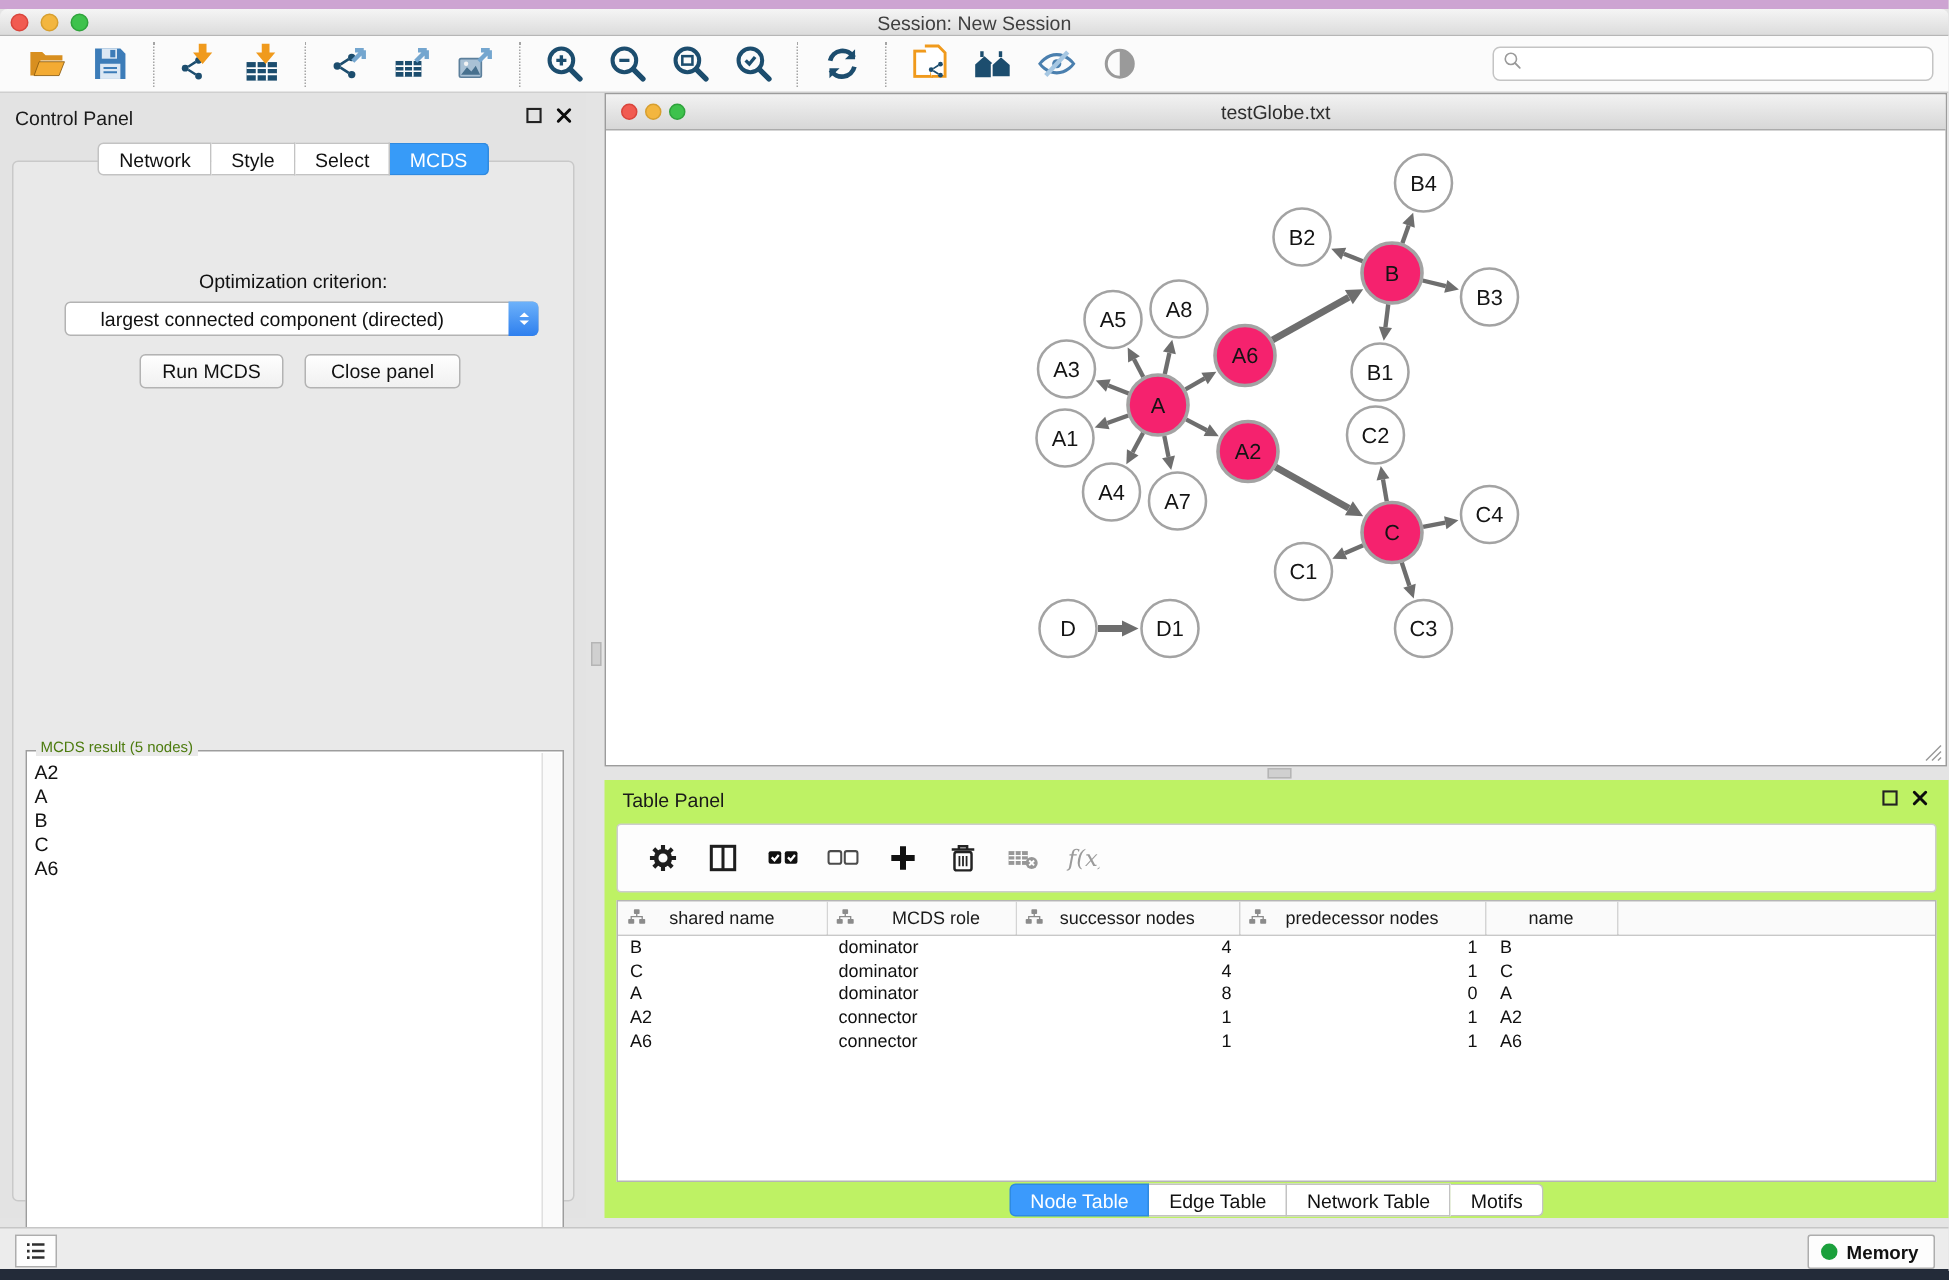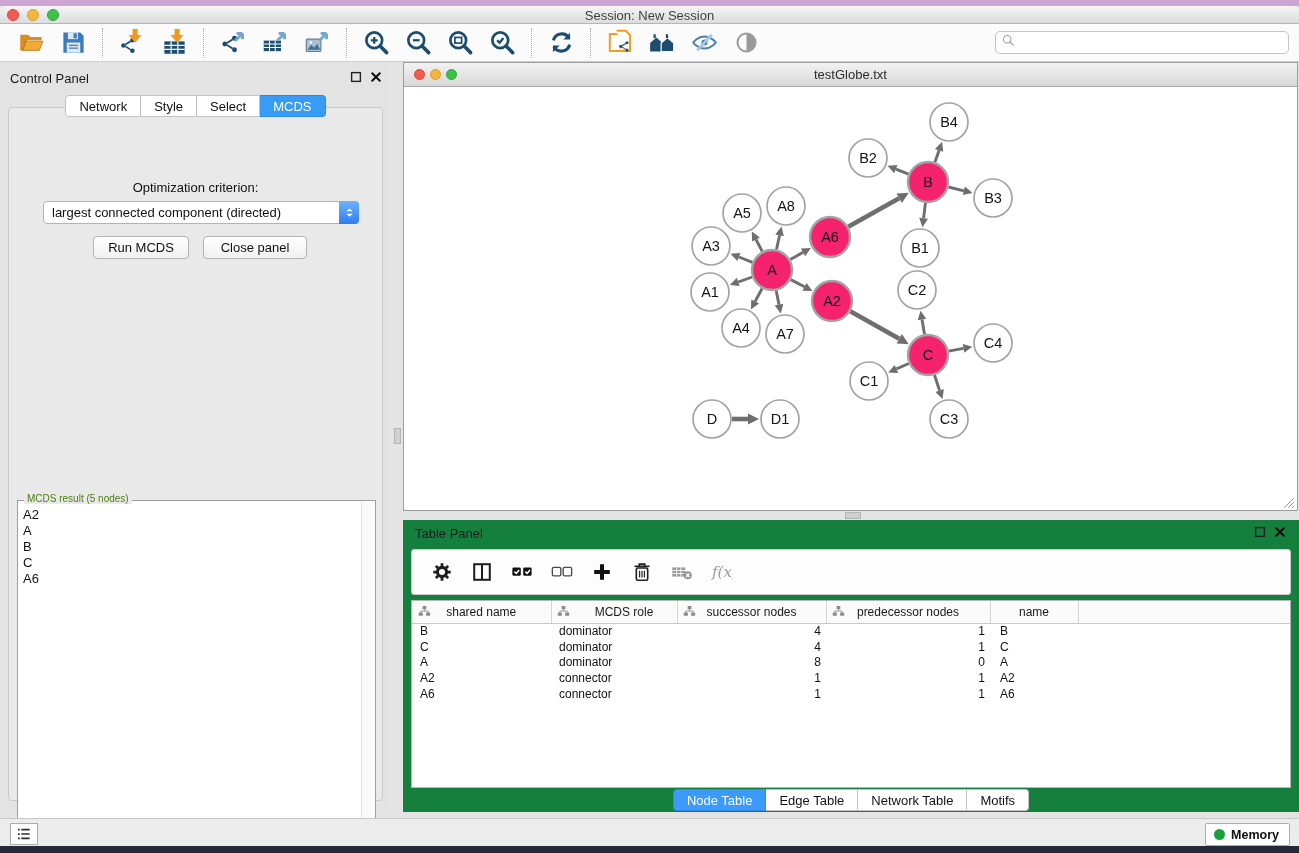--- a/index.html
+++ b/index.html
@@ -41,21 +41,21 @@
     color:#111; cursor:pointer; height:22px; display:flex; align-items:center; }
   .seg-tab:first-child { border-left:1px solid #c3c3c3; border-radius:4px 0 0 4px; }
   .seg-tab:last-child { border-radius:0 4px 4px 0; }
   .seg-tab.active { background:#379bf8; border-color:#2f8ae0; color:#fff; }
 
   .cp-body { position:absolute; left:8px; top:45px; width:375px; height:694px; background:#e9e9e9;
     border:1px solid #c9c9c9; border-radius:4px; }
   .opt-label { position:absolute; left:0; right:0; top:72px; text-align:center; font-size:13px; color:#111; }
   .mac-select { position:absolute; left:34px; top:93px; width:316px; height:23px; background:#fff;
     border:1px solid #b3b3b3; border-radius:4px; display:flex; align-items:center; cursor:pointer; }
-  .mac-select .val { flex:1; font-size:13px; padding-left:8px; color:#111; }
+  .mac-select .val { flex:1; font-size:13px; padding-left:23px; color:#111; }
   .mac-select .stepper { width:20px; height:23px; margin-right:-1px; border-radius:0 4px 4px 0;
     background:linear-gradient(#6db2fa,#2e7fee); display:flex; align-items:center; justify-content:center; }
   .mac-select .stepper svg { width:11px; height:15px; }
   .mac-btn { position:absolute; height:23px; background:linear-gradient(#ffffff,#f0f0f0);
     border:1px solid #b3b3b3; border-radius:4px; font-size:13px; color:#111; cursor:pointer;
     display:flex; align-items:center; justify-content:center; font-family:"Liberation Sans",sans-serif; }
   .result-box { position:absolute; left:8px; top:392px; width:359px; height:340px; background:#fff;
     border:1px solid #9d9d9d; }
   .result-legend { position:absolute; left:6px; top:-8px; background:#e9e9e9; padding:0 3px; font-size:10px; color:#4d7c0f; }
   .result-list { position:absolute; left:2px; top:6px; right:16px; bottom:2px; font-size:13px; color:#111; }
@@ -72,21 +72,21 @@
   .net-title { position:absolute; left:0; right:0; top:4px; text-align:center; font-size:13px; color:#2d2d2d; }
   .net-canvas { position:absolute; left:1px; top:25px; width:891px; height:421px; background:#fff; }
   .resize-grip { position:absolute; right:2px; bottom:2px; width:13px; height:13px; cursor:nwse-resize; }
 
   .v-splitter { position:absolute; left:394px; top:428px; width:7px; height:16px;
     background:#d0d0d0; border:1px solid #b5b5b5; cursor:col-resize; }
   .h-splitter { position:absolute; left:845px; top:512px; width:16px; height:7px;
     background:#d0d0d0; border:1px solid #b5b5b5; cursor:row-resize; }
 
   
-  .table-panel { position:absolute; left:403px; top:520px; width:896px; height:292px; background:#15803d; }
+  .table-panel { position:absolute; left:403px; top:520px; width:896px; height:292px; background:#bef264; }
   .tp-toolbar { position:absolute; left:8px; top:29px; width:880px; height:46px; background:#fdfdfd;
     border:1px solid #cdcdcd; border-radius:3px; display:flex; align-items:center; padding-left:10px; }
   .tp-icon { width:24px; height:24px; margin:0 8px; display:inline-flex; align-items:center; justify-content:center; cursor:pointer; }
   .tp-icon svg { width:22px; height:22px; }
   .tp-icon.disabled { cursor:default; }
 
   .data-table { position:absolute; left:8px; top:80px; width:880px; height:188px; background:#fff;
     border:1px solid #b5b5b5; overflow:hidden; }
   table { border-collapse:collapse; table-layout:fixed; width:100%; }
   th { height:22px; background:#fafafa; border-bottom:1px solid #c8c8c8; border-right:1px solid #d4d4d4;

